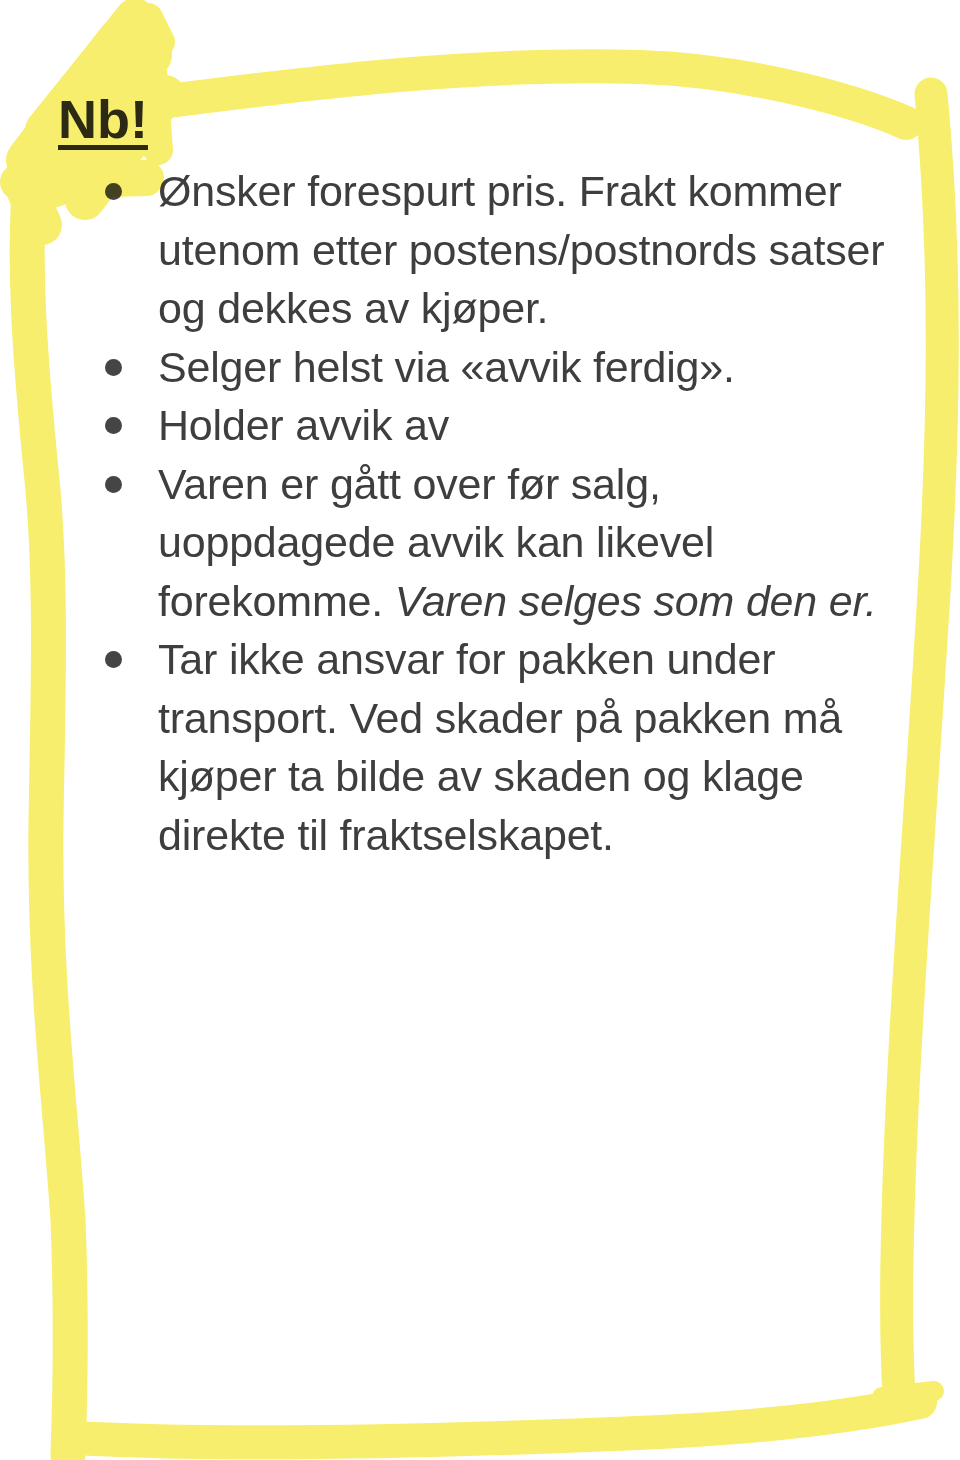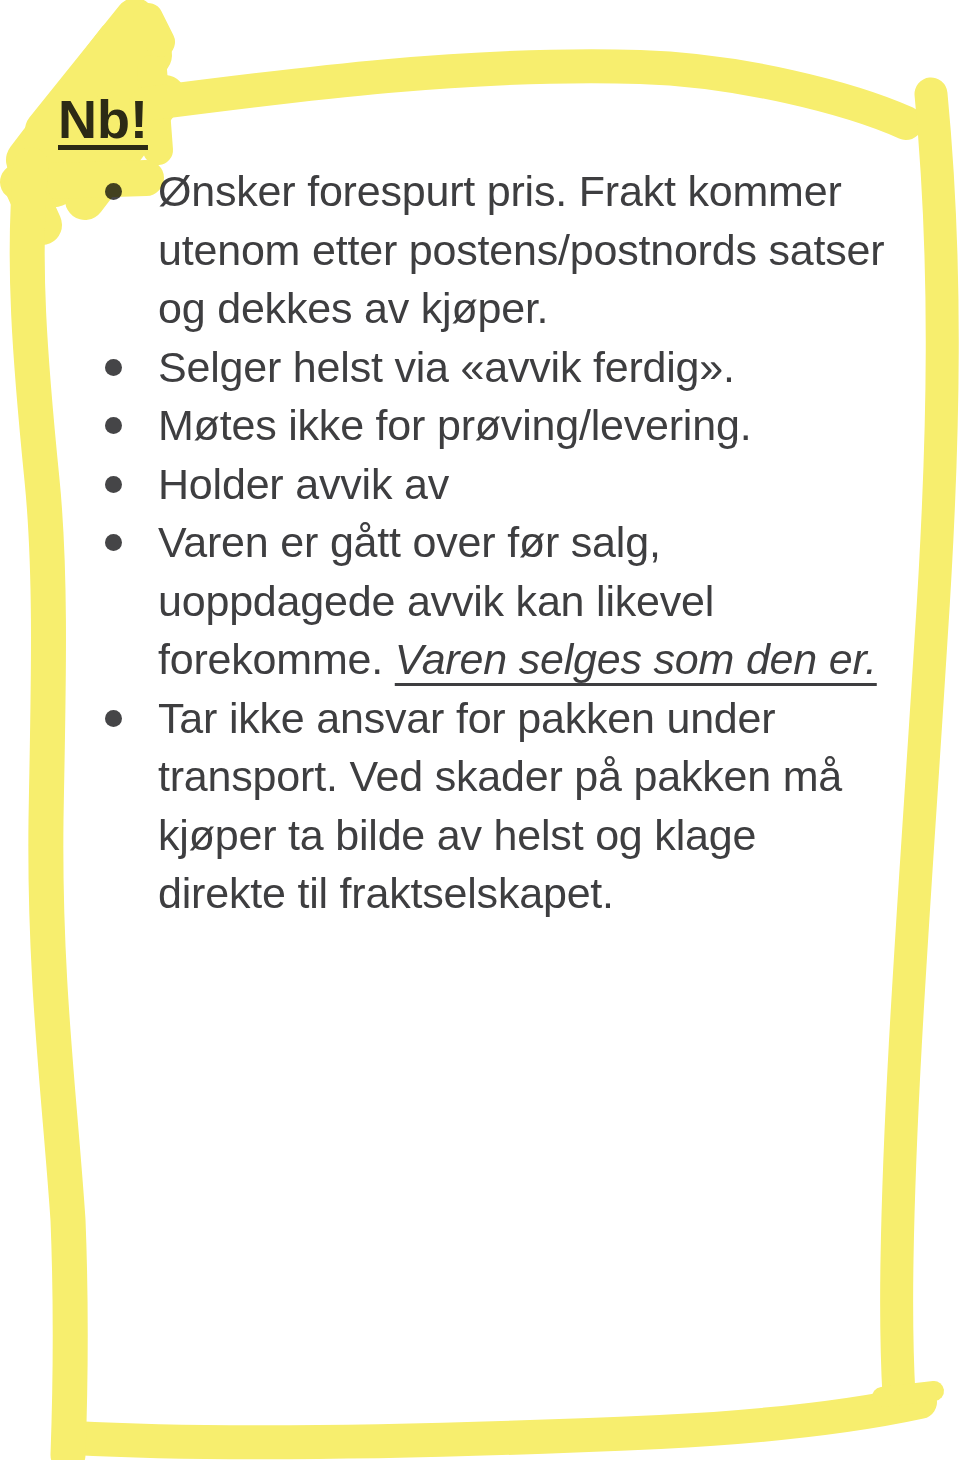--- a/index.html
+++ b/index.html
@@ -59,21 +59,20 @@
     left: 5px;
     top: 21px;
     width: 17px;
     height: 17px;
     border-radius: 50%;
     background: #454547;
   }
   .seg.normal { font-style: normal; }
   .seg.italic-underline {
     font-style: italic;
-    text-decoration: underline;
     text-decoration-thickness: 3px;
     text-underline-offset: 9px;
     text-align: center;
   }
 </style>
 </head>
 <body>
 
 <div class="stage" style="color: rgb(62, 62, 64);">
 
@@ -98,24 +97,23 @@
     <path stroke-width="35" d="M 31 165 C 22 260, 30 360, 42 480 C 52 580, 48 700, 46 820 C 44 980, 60 1100, 68 1220 C 72 1320, 70 1400, 68 1455" stroke="#f7ee6e"></path>
   </svg>
 
   <h1 class="heading" style="color: rgb(45, 45, 47);">Nb!</h1>
 
   <ul class="note-list">
       <li><span class="seg normal">Ønsker forespurt pris. Frakt kommer
 utenom etter postens/postnords satser
 og dekkes av kjøper.</span></li>
       <li><span class="seg normal">Selger helst via «avvik ferdig».</span></li>
-      <li><span class="seg normal">Møtes ikke for prøving/levering.</span></li>
       <li><span class="seg normal">Holder avvik av</span></li>
       <li><span class="seg normal">Varen er gått over før salg,
 uoppdagede avvik kan likevel
 forekomme. </span><span class="seg italic-underline">Varen selges som den er.</span></li>
       <li><span class="seg normal">Tar ikke ansvar for pakken under
 transport. Ved skader på pakken må
-kjøper ta bilde av helst og klage
+kjøper ta bilde av skaden og klage
 direkte til fraktselskapet.</span></li>
     </ul>
 
 </div>
 
 </body></html>

